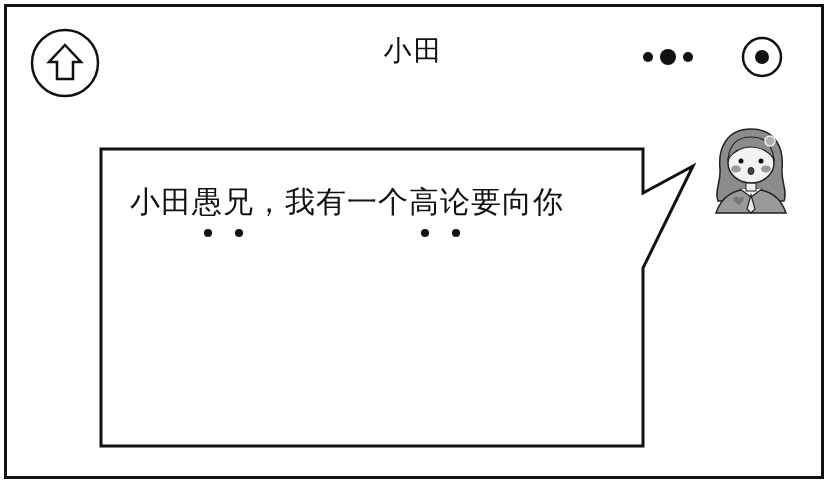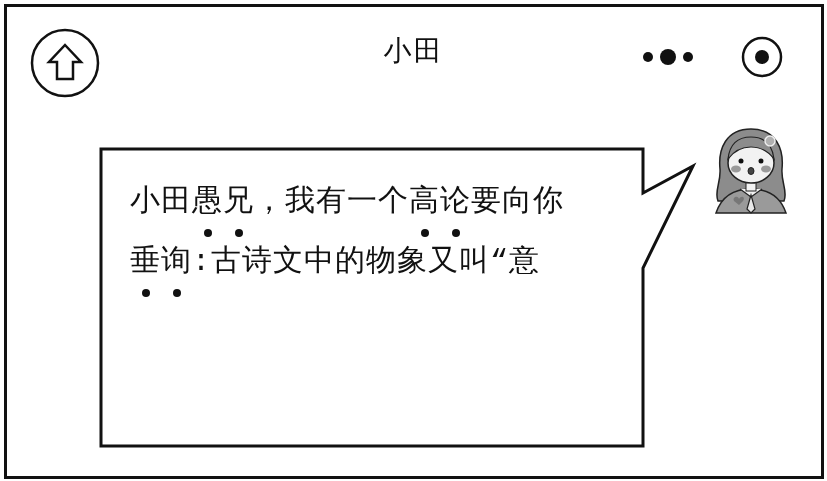--- a/index.html
+++ b/index.html
@@ -8,21 +8,21 @@
   .frame { position: absolute; left: 4px; top: 4px; width: 814px; height: 469px;
            border: 3px solid #111; box-sizing: content-box; }
   .home-btn { position: absolute; left: 30px; top: 28px; width: 70px; height: 70px; cursor: pointer; }
   .title { position: absolute; left: 0; width: 827px; top: 32px; text-align: center;
            font-size: 28px; letter-spacing: 2px; }
   .more-btn { position: absolute; left: 640px; top: 42px; width: 60px; height: 30px; cursor: pointer; }
   .target-btn { position: absolute; left: 738px; top: 33px; width: 48px; height: 48px; cursor: pointer; }
   .bubble-svg { position: absolute; left: 0; top: 0; }
   .bubble-text { position: absolute; left: 130px; top: 172px; width: 500px;
                  font-size: 30px; line-height: 60px; letter-spacing: 1px; }
-  .line { display: block; white-space: nowrap; height: 60px; font-family: Liberation Mono, monospace; }
+  .line { display: block; white-space: nowrap; height: 60px; }
   .dot { position: relative; display: inline-block; }
   .dot::after { content: ""; position: absolute; left: 50%; bottom: -5px; width: 8px; height: 8px;
                 margin-left: -4px; border-radius: 50%; background: #111; }
   .avatar { position: absolute; left: 708px; top: 125px; width: 86px; height: 92px; }
 </style>
 </head>
 <body>
 
 <div class="frame"></div>
 
@@ -49,21 +49,20 @@
     <circle cx="24" cy="24" r="7" fill="#111"></circle>
   </svg>
 </div>
 
 <svg class="bubble-svg" width="827" height="481" viewBox="0 0 827 481">
   <path d="M101 149 L643 149 L643 193 L693 166 L643 268 L643 446 L101 446 Z" fill="#ffffff" stroke="#111" stroke-width="3" stroke-linejoin="miter"></path>
 </svg>
 
 <div class="bubble-text">
   <span class="line"><span>小田</span><span class="dot">愚</span><span class="dot">兄</span><span>，我有一个</span><span class="dot">高</span><span class="dot">论</span><span>要向你</span></span>
-  <span class="line"><span class="dot">垂</span><span class="dot">询</span><span>:古诗文中的物象又叫“意</span></span>
 </div>
 
 <div class="avatar">
   <svg width="86" height="92" viewBox="0 0 86 92">
 
     <path d="M43 4 C18 4 10 24 12 44 C13 58 6 66 10 76 L76 76 C80 66 73 58 74 44 C76 24 68 4 43 4 Z" fill="#8c8c8c" stroke="#222" stroke-width="1.5"></path>
 
     <path d="M8 88 C14 70 28 64 43 64 C58 64 72 70 78 88 Z" fill="#9a9a9a" stroke="#222" stroke-width="1.5"></path>
     <path d="M32 64 L43 72 L54 64" fill="#f2f2f2" stroke="#222" stroke-width="1.2"></path>
     <path d="M43 70 L39 84 L43 88 L47 84 Z" fill="#e8e8e8" stroke="#222" stroke-width="1.2"></path>

